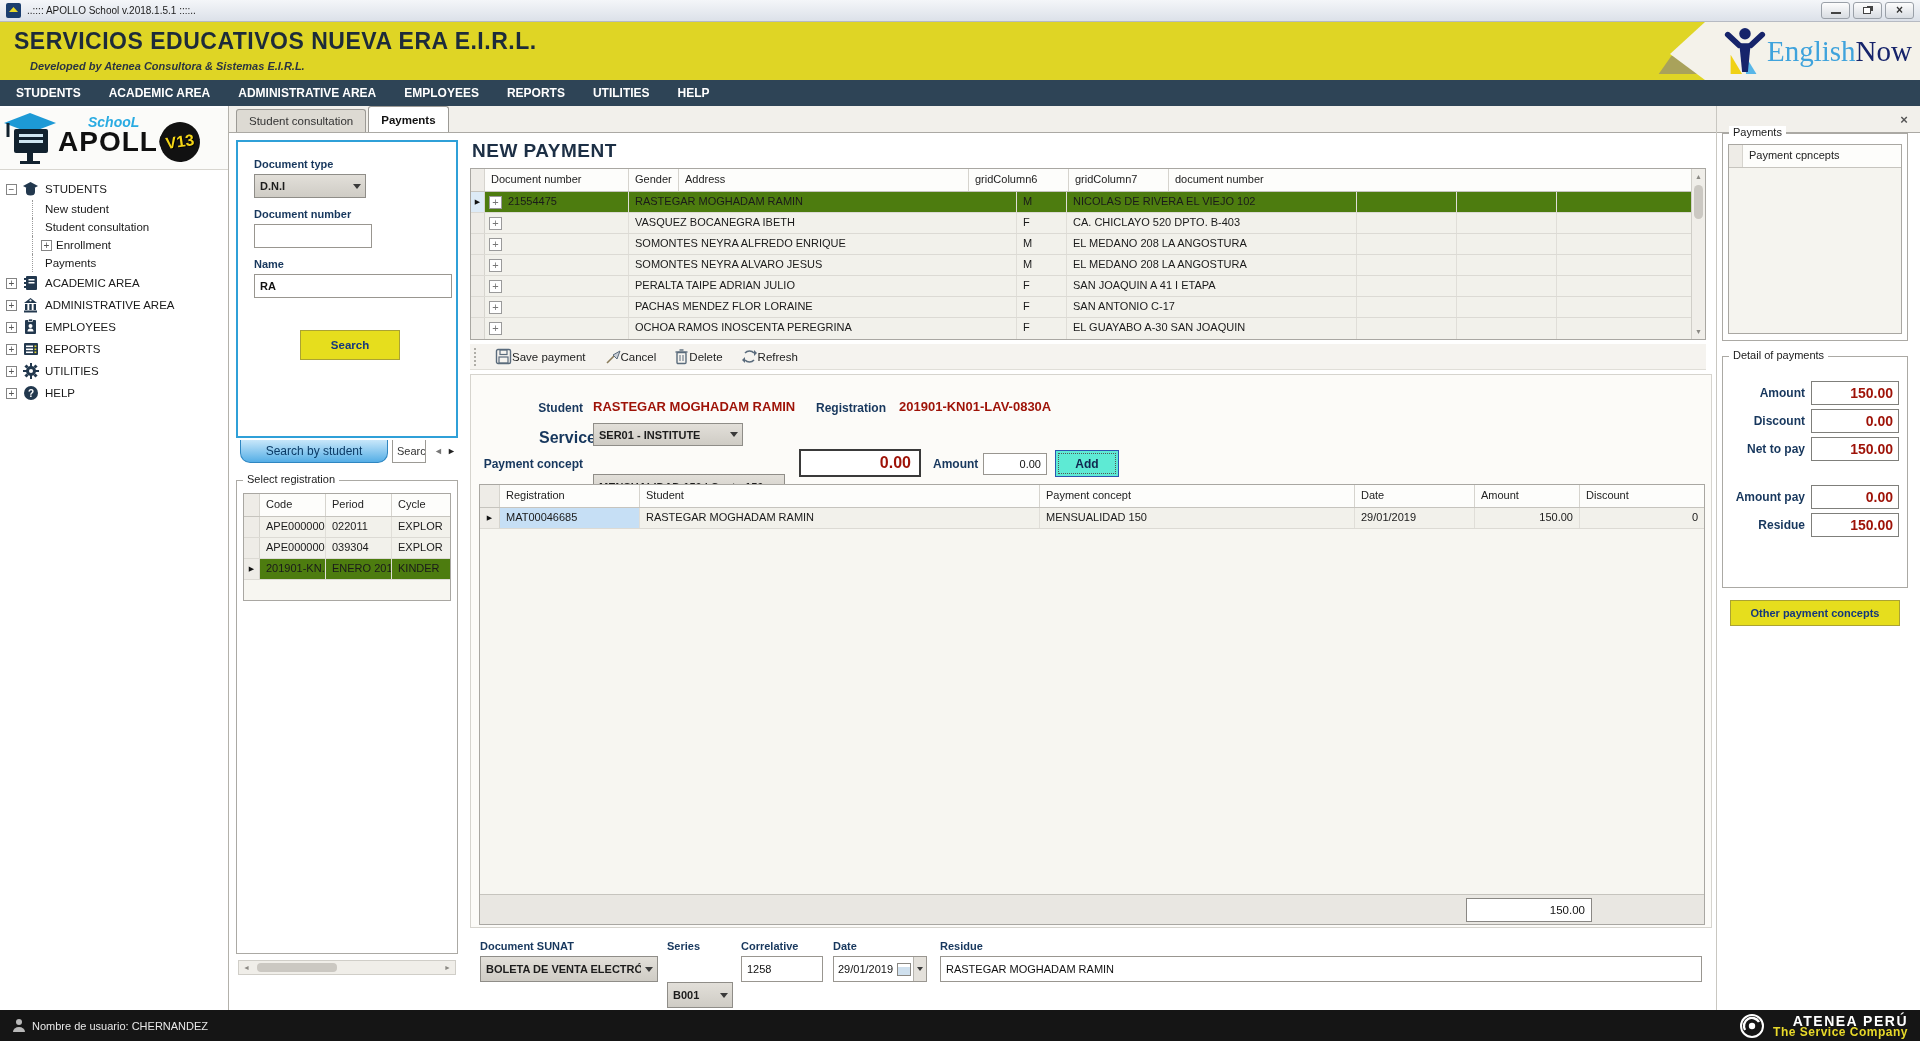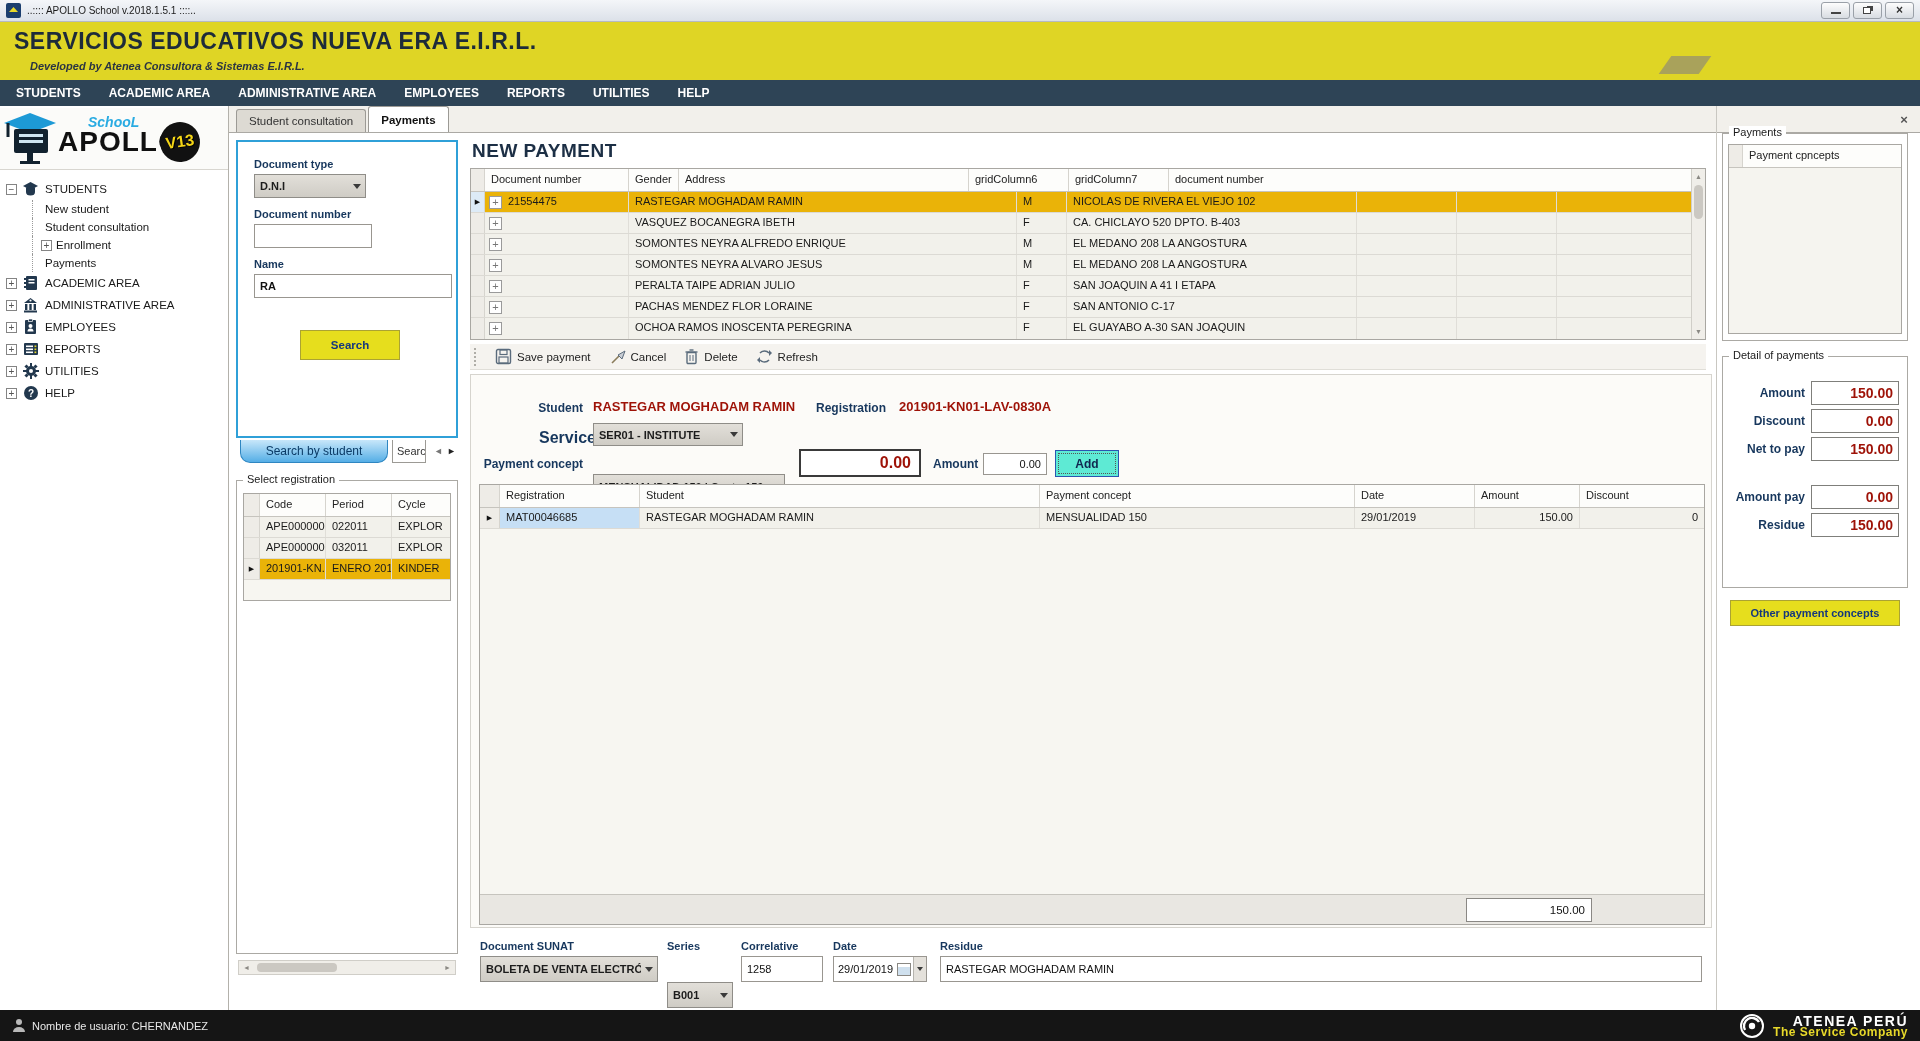--- a/index.html
+++ b/index.html
@@ -65,38 +65,38 @@
   .combo .carr{width:16px;height:100%;display:flex;align-items:center;justify-content:center;flex:none}
   .combo .carr::after{content:"";border-left:4px solid transparent;border-right:4px solid transparent;border-top:5px solid #3A3A3A}
   .txt{border:1px solid #999690;background:#fff;font-family:"Liberation Sans",sans-serif;font-size:11px;padding:0 5px;color:#111;outline:none}
   .ybtn{background:#E6DE1D;border:1px solid #ABA332;color:#14377D;font-weight:bold;font-size:11.5px;display:flex;align-items:center;justify-content:center;cursor:pointer}
 
   
   .grid{border:1px solid #A9A7A2;background:#FFF}
   .ghead{display:flex;background:#FDFDFB;border-bottom:1px solid #C6C4BE;height:23px}
   .ghc{font-size:11px;color:#222;padding:4px 6px 0 6px;border-right:1px solid #D6D4CE;overflow:hidden;white-space:nowrap}
   .grow{display:flex;height:21px;background:#F2F1EB;border-bottom:1px solid #DCDAD4}
-  .grow.sel{background:#eab308}
+  .grow.sel{background:#4d7c0f}
   .gc{font-size:11px;color:#1A1A1A;padding:3px 6px 0 6px;border-right:1px solid #E0DED8;overflow:hidden;white-space:nowrap}
   .num{text-align:right}
   .indc{flex:none;display:flex;align-items:center;justify-content:center;border-right:1px solid #D6D4CE;background:#EEECE7}
   .indc.on::before{content:"\25B6";font-size:7px;color:#111}
   .pg{width:13px;height:13px;border:1px solid #9A9A9A;background:#FFF;position:relative;flex:none;margin:1px 6px 0 2px}
   .pg::before{content:"+";position:absolute;left:0;top:-2px;width:100%;text-align:center;font-size:11px;line-height:15px;color:#777}
   .vscroll{width:14px;flex:none;background:#F0EEE9;border-left:1px solid #D0CEC8;position:relative}
   .vscroll .up,.vscroll .dn{position:absolute;left:0;width:100%;height:15px;text-align:center;color:#8A8883;font-size:7px;line-height:15px}
   .vscroll .up{top:0}.vscroll .up::before{content:"\25B2"}
   .vscroll .dn{bottom:0}.vscroll .dn::before{content:"\25BC"}
   .vscroll .thumb{position:absolute;left:2px;top:16px;width:9px;height:34px;background:#CBC8C2;border-radius:5px}
 
   
   .toolbar{left:470px;top:344px;width:1236px;height:26px;background:#F5F3EF;border-bottom:1px solid #E0DED8;display:flex;align-items:center}
   .tgrip{width:6px;height:18px;border-left:2px dotted #AFADA7;margin:0 6px 0 4px}
   .tbtn{display:flex;align-items:center;padding:0 9px;height:100%;cursor:pointer}
-  .tbtn span{font-size:11.5px;color:#222;margin-left:5px}
+  .tbtn span{font-size:11.5px;color:#222;}
 
   
   .mainpanel{left:470px;top:374px;width:1242px;height:554px;border:1px solid #D6D4CE;background:#FCFBF8}
   .maroon{color:#9E1207;font-weight:bold}
   .costbox{position:absolute;border:2px solid #3A3A3A;background:#fff;display:flex;align-items:center;justify-content:flex-end;padding-right:8px;font-size:16px;font-weight:bold;color:#9E1207}
   .addbtn{position:absolute;background:#5eead4;border:1px solid #2A56B0;outline:1px dotted #555;outline-offset:-4px;color:#10264F;font-weight:bold;font-size:12px;display:flex;align-items:center;justify-content:center;cursor:pointer}
   .pfill{background:#F7F6F1;flex:1}
   .pfoot{height:30px;background:#E9E7E2;border-top:1px solid #C6C4BE;position:relative}
   .totbox{position:absolute;right:112px;top:3px;width:126px;height:24px;background:#fff;border:1px solid #8A8884;display:flex;align-items:center;justify-content:flex-end;padding-right:6px;font-size:11.5px;color:#111}
 
@@ -153,20 +153,31 @@
     </div>
   <div class="winbtn">
       <span class="xx">×</span>
     </div>
 </div>
 
 <div class="abs appheader">
   <div class="company">SERVICIOS EDUCATIVOS NUEVA ERA E.I.R.L.</div>
   <div class="devby">Developed by Atenea Consultora &amp; Sistemas E.I.R.L.</div>
   <div class="ennow-shadow"></div>
+  <div class="ennow">
+    <svg width="44" height="50" viewBox="0 0 46 52">
+      <polygon points="8,30 20,50 8,50" fill="#F0D114"></polygon>
+      <polygon points="24,32 35,50 24,50" fill="#57B6E8"></polygon>
+      <circle cx="23" cy="8" r="6" fill="#16246B"></circle>
+      <path d="M17 20 L5 9" stroke="#16246B" stroke-width="6" stroke-linecap="round" fill="none"></path>
+      <path d="M29 20 L41 9" stroke="#16246B" stroke-width="6" stroke-linecap="round" fill="none"></path>
+      <path d="M17 18 L29 18 L26 48 L20 48 Z" fill="#16246B"></path>
+    </svg>
+    <div class="ennow-text"><span class="ennow-en">English</span><span class="ennow-now">Now</span></div>
+  </div>
 </div>
 
 <div class="abs menubar">
   <div class="menuitem">STUDENTS</div>
   <div class="menuitem">ACADEMIC AREA</div>
   <div class="menuitem">ADMINISTRATIVE AREA</div>
   <div class="menuitem">EMPLOYEES</div>
   <div class="menuitem">REPORTS</div>
   <div class="menuitem">UTILITIES</div>
   <div class="menuitem">HELP</div>
@@ -340,21 +351,21 @@
     </div>
     <div class="grow">
       <div class="indc" style="width:16px"></div>
       <div class="gc" style="width:66px">APE0000004</div>
       <div class="gc" style="width:66px">022011</div>
       <div class="gc" style="flex:1;border-right:none">EXPLOR</div>
     </div>
     <div class="grow">
       <div class="indc" style="width:16px"></div>
       <div class="gc" style="width:66px">APE0000005</div>
-      <div class="gc" style="width:66px">032011</div>
+      <div class="gc" style="width:66px">039304</div>
       <div class="gc" style="flex:1;border-right:none">EXPLOR</div>
     </div>
     <div class="grow sel">
       <div class="indc on" style="width:16px"></div>
       <div class="gc" style="width:66px">201901-KN...</div>
       <div class="gc" style="width:66px">ENERO 2019</div>
       <div class="gc" style="flex:1;border-right:none">KINDER</div>
     </div>
     <div style="height:20px;background:#F7F6F1"></div>
   </div>

